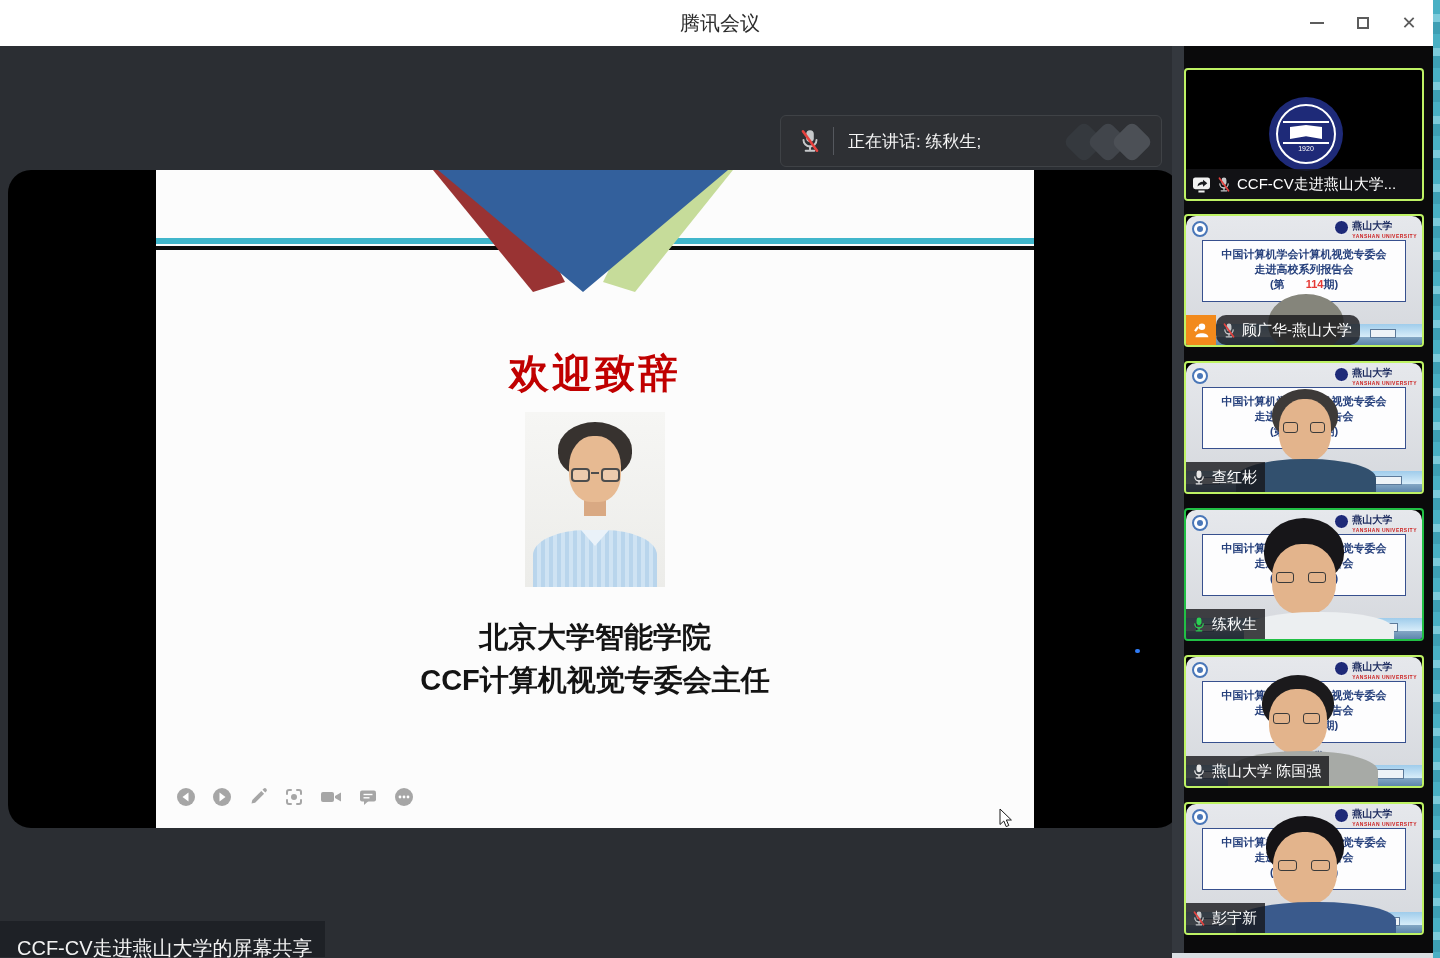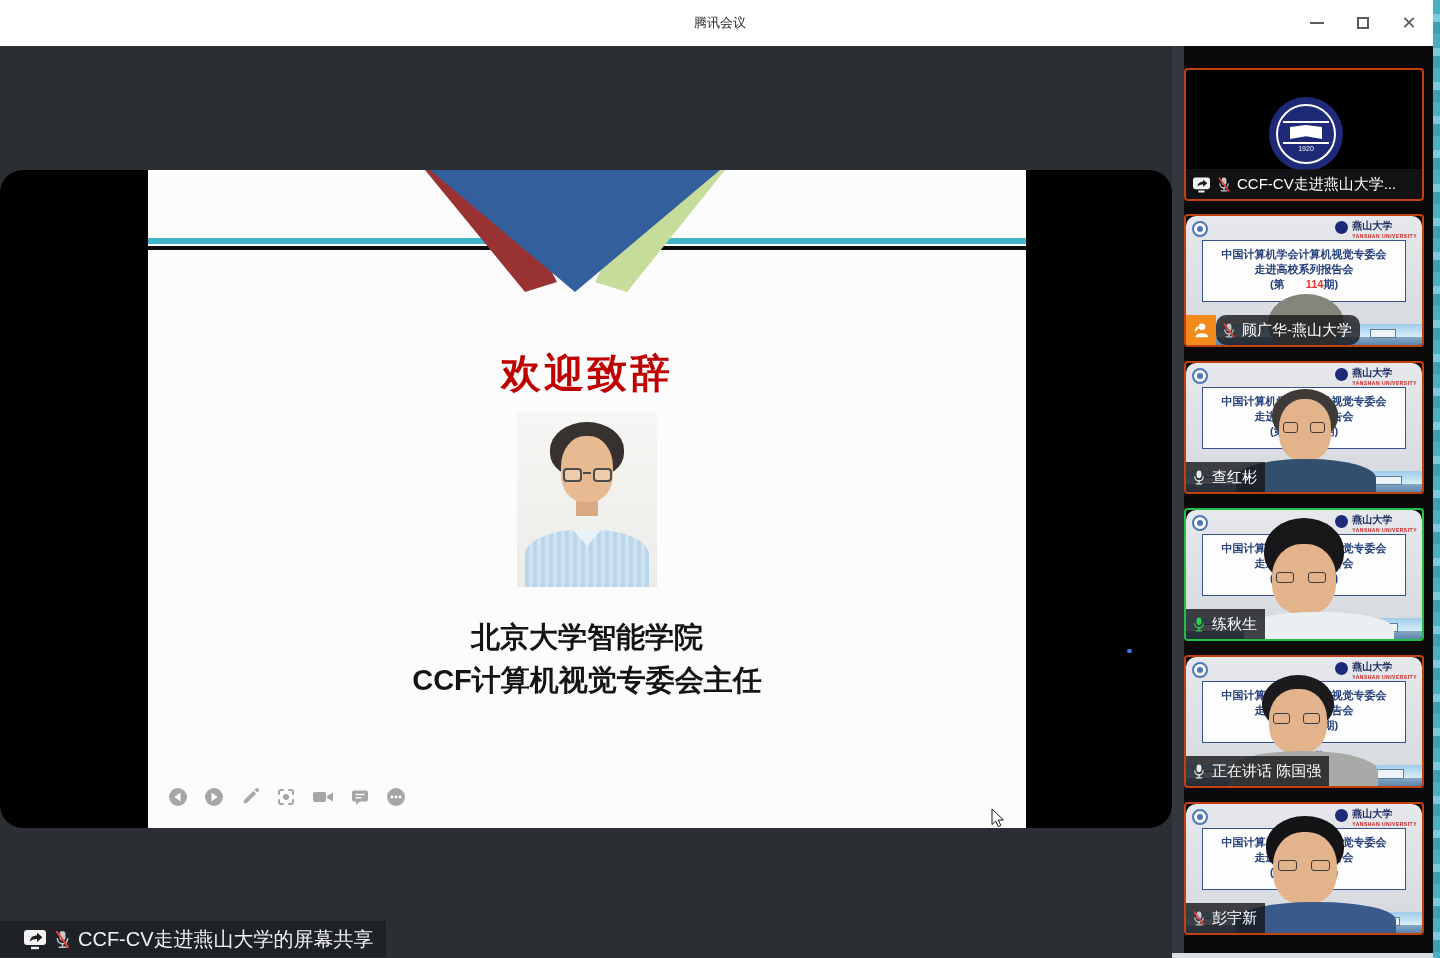--- a/index.html
+++ b/index.html
@@ -3,30 +3,30 @@
 <meta charset="utf-8">
 <style>
   html,body{margin:0;padding:0;background:#000;}
   *{box-sizing:border-box;}
   body{font-family:"Liberation Sans","DejaVu Sans",sans-serif;}
   .app{position:relative;width:1440px;height:958px;overflow:hidden;background:#000;}
   .abs{position:absolute;}
 
   
   .titlebar{left:0;top:0;width:1440px;height:46px;background:#ffffff;display:flex;align-items:center;}
-  .tb-title{position:absolute;left:0;right:0;text-align:center;font-size:13px;color:#2b2b2b;}
+  .tb-title{position:absolute;left:0;right:0;text-align:center;font-size:20px;color:#2b2b2b;}
   .tb-controls{position:absolute;right:8px;top:0;height:46px;display:flex;}
   .tb-btn{width:46px;height:46px;display:flex;align-items:center;justify-content:center;cursor:default;}
   .ic-min{width:14px;height:2px;background:#5c5c5c;}
   .ic-max{width:12px;height:12px;border:2px solid #5c5c5c;}
   .ic-close{font-size:18px;color:#5c5c5c;line-height:1;}
 
   
   .stage{left:0;top:46px;width:1172px;height:912px;background:#2b2e33;}
-  .screen{left:0;top:124px;width:1172px;height:658px;background:#000;border-radius:23px;}
+  .screen{left:8px;top:124px;width:1172px;height:658px;background:#000;border-radius:23px;}
   .slide{left:148px;top:0;width:878px;height:658px;background:#fcfcfc;overflow:hidden;}
 
   .ribbon{left:0;top:0;}
   .slide-title{left:0;top:176px;width:100%;text-align:center;font-size:40px;font-weight:700;
     letter-spacing:3px;color:#c00000;}
   .photo{left:369px;top:242px;width:140px;height:175px;background:linear-gradient(#f6f6f4,#ecece9);overflow:hidden;}
   .po-hair{left:33px;top:10px;width:74px;height:56px;background:#37322f;border-radius:50% 50% 44% 44%;}
   .po-face{left:44px;top:24px;width:52px;height:66px;background:#e7ba92;border-radius:46% 46% 42% 42%;}
   .po-neck{left:59px;top:86px;width:22px;height:18px;background:#d9a983;}
   .po-glass{top:56px;width:19px;height:14px;border:2px solid #4d4d4d;border-radius:4px;background:rgba(255,255,255,.25);}
@@ -40,36 +40,36 @@
 
   
   .speak-banner{left:780px;top:69px;width:382px;height:52px;background:#2e3034;border:1px solid #3f4246;
     border-radius:6px;display:flex;align-items:center;overflow:hidden;}
   .sb-div{width:1px;height:28px;background:#55585e;margin:0 14px 0 12px;}
   .sb-text{font-size:17px;color:#f5f5f5;white-space:nowrap;}
   .wm{position:absolute;top:11px;width:30px;height:30px;border-radius:7px;transform:rotate(45deg);}
 
   
   .share-banner{left:0;top:875px;height:36px;background:#1e2126;display:inline-flex;align-items:center;
-    gap:7px;padding:0 12px 0 23px;}
+    gap:7px;padding:0 12px 0 17px;flex-direction:column;}
   .shb-text{font-size:20px;color:#f2f2f2;white-space:nowrap;}
 
   
   .mic .cap{fill:#e8e8e8;}
   .mic .arc{stroke:#e8e8e8;stroke-width:1.8;fill:none;stroke-linecap:round;}
   .mic.muted .cap{fill:#c6c8ca;}
   .mic.muted .arc{stroke:#c6c8ca;}
   .mic .slash{stroke:#e5413e;stroke-width:2.4;stroke-linecap:round;}
   .mic.green .cap{fill:#2ad152;}
   .mic.green .arc{stroke:#2ad152;}
 
   
   .divider{left:1172px;top:46px;width:12px;height:912px;background:#34383e;}
   .sidebar{left:1184px;top:46px;width:249px;height:912px;background:#0a0a0b;}
-  .tile{position:absolute;left:0;width:240px;height:133px;border:2px solid #c2410c;border-radius:4px;
+  .tile{position:absolute;left:0;width:240px;height:133px;border:2px solid #bef264;border-radius:4px;
     overflow:hidden;background:#000;}
   .tile.active{border-color:#21c045;}
   .tlabel{position:absolute;left:0;bottom:0;height:30px;background:rgba(22,23,26,.8);display:flex;
     align-items:center;gap:6px;padding:0 8px 0 6px;z-index:6;}
   .tname{font-size:15px;color:#fff;white-space:nowrap;}
   .handbox{position:absolute;left:0;bottom:0;width:30px;height:30px;background:#f28a1c;z-index:7;
     display:flex;align-items:center;justify-content:center;}
 
   
   .vbg{position:absolute;inset:0;background:linear-gradient(#e6e8ec,#d5d8dd);border-radius:10px;}
@@ -203,20 +203,34 @@
         </div>
       </div>
 
       <div class="abs blue-dot"></div>
 
       <svg class="abs cursor" style="left:990px;top:638px;" width="16" height="22" viewBox="0 0 16 22">
         <path d="M2 1 L2 16.5 L5.8 13 L8.2 18.6 L10.8 17.5 L8.4 12 L13.4 12 Z" fill="#ffffff" stroke="#1a1a1a" stroke-width="1"></path>
       </svg>
     </div>
 
+    <div class="abs speak-banner">
+      <svg class="mic muted" style="margin-left:18px;" width="22" height="26" viewBox="0 0 20 24">
+        <rect class="cap" x="6.5" y="2" width="7" height="11" rx="3.5"></rect>
+        <path class="arc" d="M4 11 a6 6 0 0 0 12 0"></path>
+        <line class="arc" x1="10" y1="17" x2="10" y2="20"></line>
+        <line class="arc" x1="6" y1="21" x2="14" y2="21"></line>
+        <line class="slash" x1="3.5" y1="3" x2="16.5" y2="21"></line>
+      </svg>
+      <div class="sb-div"></div>
+      <div class="sb-text">正在讲话: 练秋生;</div>
+      <span class="wm" style="left:288px;background:#35393e;"></span>
+      <span class="wm" style="left:312px;background:#41454b;"></span>
+      <span class="wm" style="left:336px;background:#4c5056;"></span>
+    </div>
 
     <div class="abs share-banner">
       <svg width="24" height="22" viewBox="0 0 24 22">
         <rect x="1" y="2" width="22" height="15" rx="3" fill="#f2f2f2"></rect>
         <path d="M7 13.5 c0-4 3-6 7-6 l0-2.8 5.5 4.6 -5.5 4.6 0-2.8 c-3 0-5 .8-7 2.4z" fill="#1b1d21"></path>
         <line x1="8" y1="20" x2="16" y2="20" stroke="#f2f2f2" stroke-width="2.4"></line>
       </svg>
       <svg class="mic muted" width="17" height="21" viewBox="0 0 20 24">
         <rect class="cap" x="6.5" y="2" width="7" height="11" rx="3.5"></rect>
         <path class="arc" d="M4 11 a6 6 0 0 0 12 0"></path>
@@ -394,21 +408,21 @@
         <div class="p-glass" style="left:69px;top:38px;width:17px;"></div>
         <div class="p-body" style="left:-6px;top:76px;width:150px;height:42px;background:#a7aaa6;"></div>
       </div>
       <div class="tlabel">
         <svg class="mic" width="14" height="17" viewBox="0 0 20 24">
           <rect class="cap" x="6.5" y="2" width="7" height="11" rx="3.5"></rect>
             <path class="arc" d="M4 11 a6 6 0 0 0 12 0"></path>
           <line class="arc" x1="10" y1="17" x2="10" y2="20"></line>
             <line class="arc" x1="6" y1="21" x2="14" y2="21"></line>
         </svg>
-        <span class="tname">正在讲话 陈国强</span>
+        <span class="tname">燕山大学 陈国强</span>
       </div>
     </div>
 
     <div class="tile" style="top:756px;">
       <div class="vbg">
         <div class="ccf-logo"></div>
         <div class="ys-lockup">
           <span class="ys-circle"></span>
           <span class="ys-name"><span>燕山大学</span><span class="ys-en">YANSHAN UNIVERSITY</span></span>
         </div>

